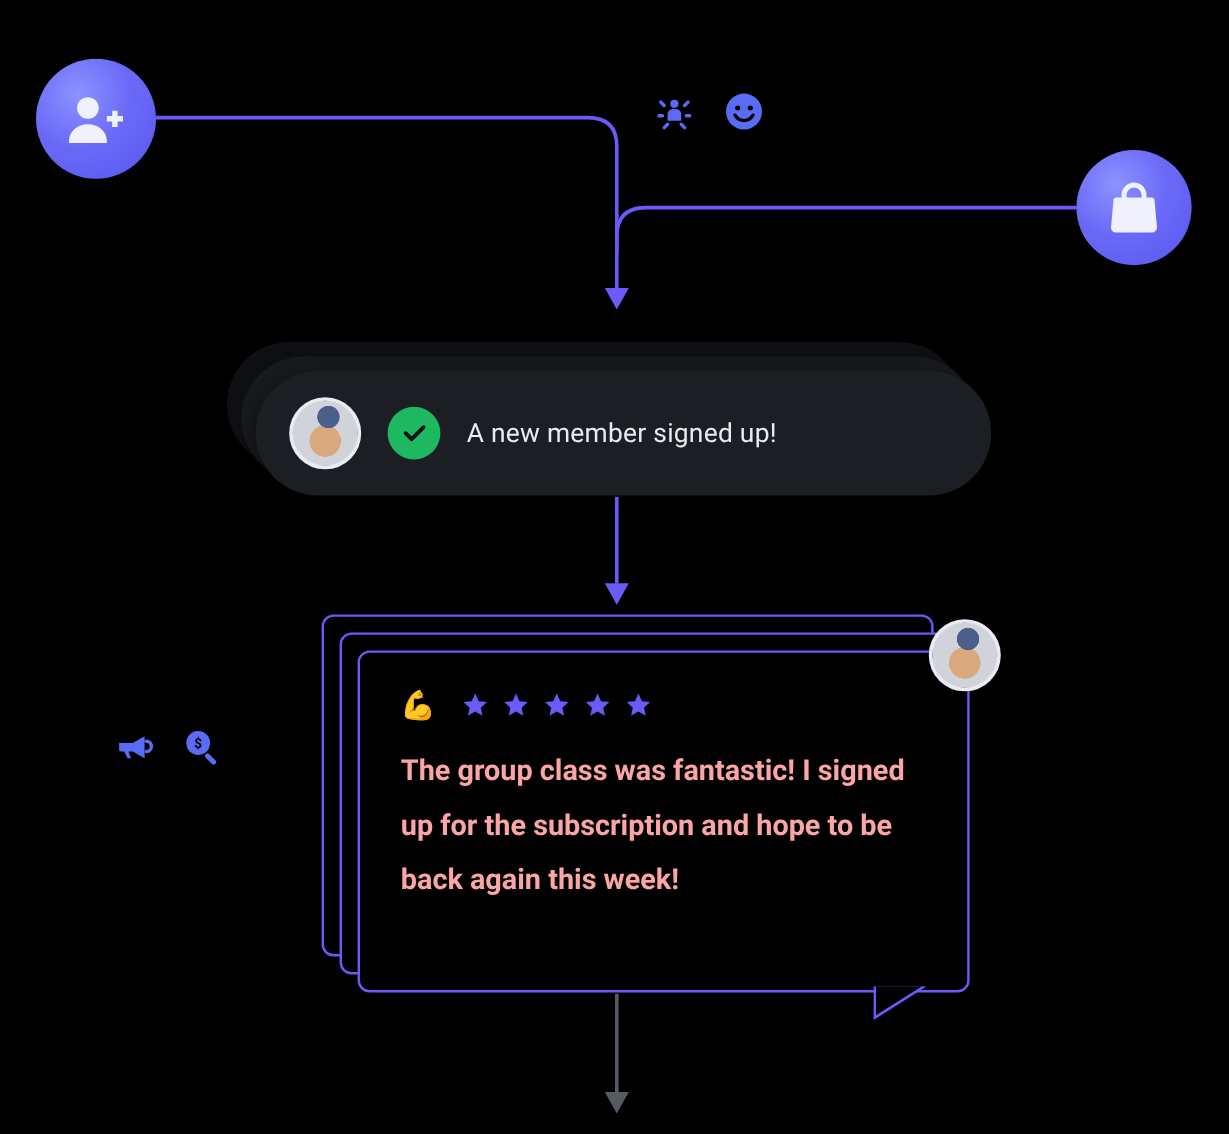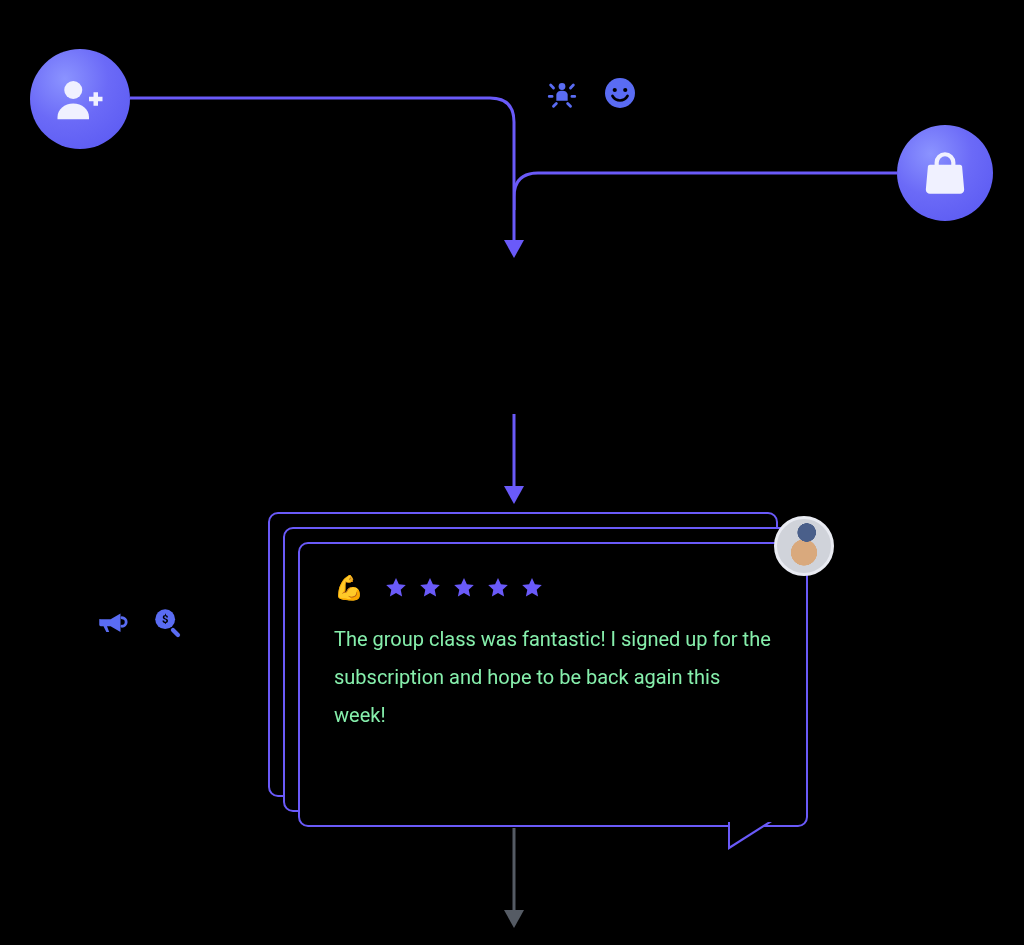--- a/index.html
+++ b/index.html
@@ -112,23 +112,24 @@
     border: 2px solid #6a5af9;
     border-radius: 10px;
     background: #000;
     padding: 30px 34px 28px 34px;
   }
   .review-header { display: flex; align-items: center; gap: 20px; margin-bottom: 18px; }
   .flex-emoji { font-size: 24px; }
   .stars { display: flex; gap: 10px; }
   .star { color: #6a5af9; }
   .review-body {
-    color: #86efac;
-    font-size: 20px;
+    color: #fca5a5;
+    font-size: 24px;
     line-height: 1.9;
+    font-weight: bold;
   }
   .review-avatar {
     position: absolute;
     top: -28px; right: -28px;
     width: 60px; height: 60px;
   }
   
   .speech-tail {
     position: absolute;
     right: 34px;
@@ -199,20 +200,33 @@
 
   <svg class="connector" style="top:95px; left:130px;" width="400" height="180">
     <path d="M0 3 H360 q24 0 24 24 V145" stroke-width="3"></path>
     <path d="M374 145 l10 18 l10 -18" fill="#6a5af9" stroke="none"></path>
   </svg>
 
   <svg class="connector" style="top:170px; left:514px;" width="390" height="40">
     <path d="M384 3 H24 q-24 0 -24 24 V40" stroke-width="3"></path>
   </svg>
 
+  <div class="notif-stack">
+    <div class="notif-layer l1"></div>
+    <div class="notif-layer l2"></div>
+    <div class="notif-card">
+      <div class="avatar"></div>
+      <div class="check-badge">
+        <svg width="24" height="24" viewBox="0 0 24 24" fill="none" stroke="currentColor" stroke-width="3.2" stroke-linecap="round" stroke-linejoin="round">
+          <path d="M5 12l5 5L20 7"></path>
+        </svg>
+      </div>
+      <div class="notif-text">A new member signed up!</div>
+    </div>
+  </div>
 
   <svg class="connector" style="top:414px; left:500px;" width="28" height="98">
     <path d="M14 0 V72" stroke-width="3"></path>
     <path d="M4 72 l10 18 l10 -18" fill="#6a5af9" stroke="none"></path>
   </svg>
 
   <div class="side-icons">
     <span>
       <svg width="34" height="34" viewBox="0 0 24 24" fill="currentColor">
         <path d="M3 10v4a1 1 0 0 0 1 1h2l2 4h2l-1.5-4H11l7 4V6l-7 4H4a1 1 0 0 0-1 0z"></path>

